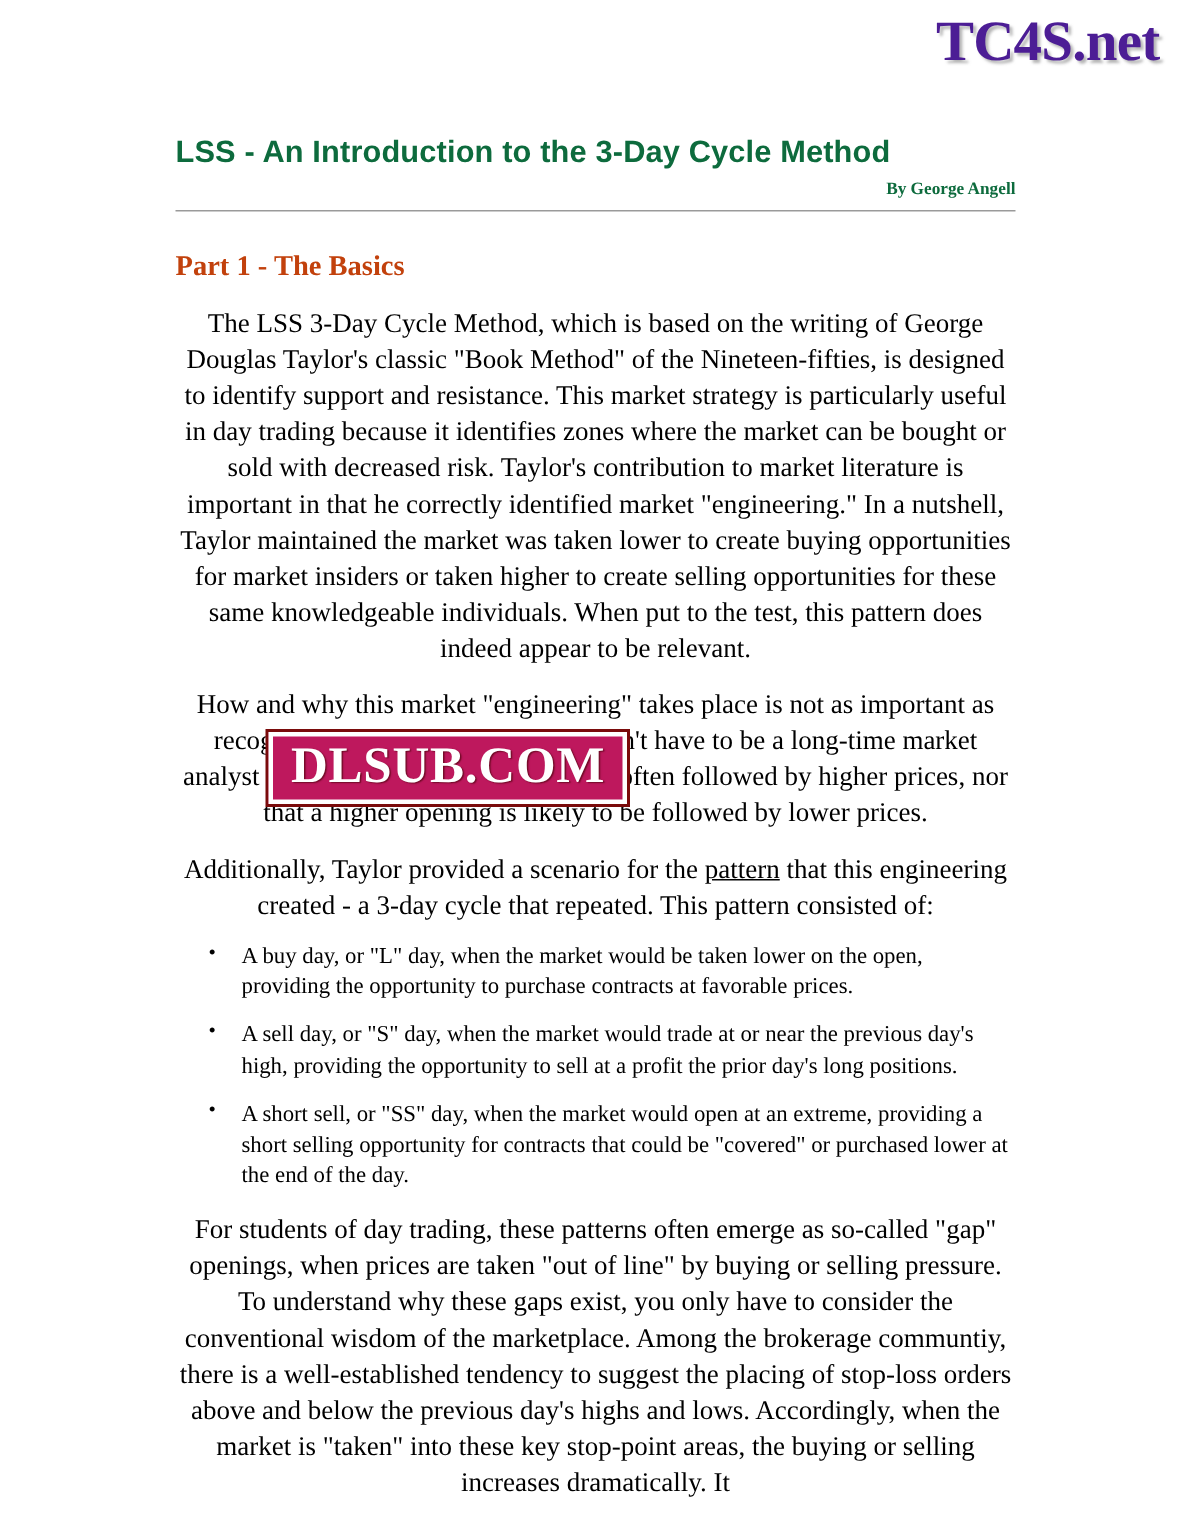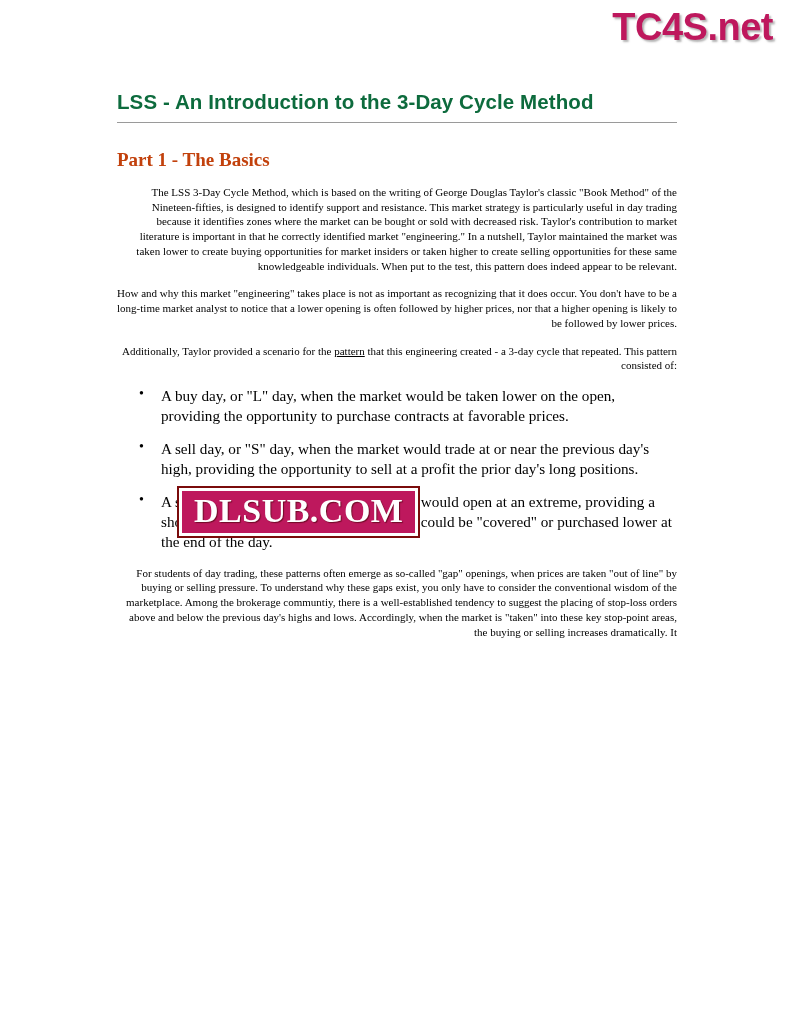--- a/index.html
+++ b/index.html
@@ -18,24 +18,24 @@
     position: relative;
     width: 791px;
     height: 1024px;
     box-sizing: border-box;
   }
   
   .top-watermark {
     position: absolute;
     top: 6px;
     right: 18px;
-    font-family: Liberation Sans, sans-serif;
+    font-family: Liberation Serif, serif;
     font-weight: bold;
     font-size: 38px;
-    color: #be185d;
+    color: #4c1d95;
     letter-spacing: -0.5px;
     text-shadow: 2px 2px 2px rgba(120,120,120,0.55);
     white-space: nowrap;
   }
   
   .content {
     position: absolute;
     left: 117px;
     top: 90px;
     width: 560px;
@@ -64,25 +64,25 @@
   }
   .section-heading {
     font-family: "Liberation Serif", serif;
     font-weight: bold;
     font-size: 19px;
     color: #c2410c;
     margin: 2px 0 14px 0;
   }
   p.body-text {
     font-family: "Liberation Serif", serif;
-    font-size: 11px;
+    font-size: 18px;
     line-height: 1.34;
     color: #000000;
     margin: 0 0 13px 0;
-    text-align: right;
+    text-align: center;
   }
   ul.bullets {
     list-style: none;
     margin: 0 0 13px 0;
     padding: 0;
   }
   ul.bullets li {
     position: relative;
     font-family: "Liberation Serif", serif;
     font-size: 15.2px;
@@ -136,20 +136,21 @@
 <body>
 
 <div class="page">
 
   <div class="top-watermark">TC4S.net</div>
 
   <div class="content">
 
     <h1 class="doc-title">LSS - An Introduction to the 3-Day Cycle Method</h1>
 
+    <div class="doc-byline">By George Angell</div>
 
     <hr class="rule">
 
     <h2 class="section-heading">Part 1 - The Basics</h2>
 
     <p class="body-text">The LSS 3-Day Cycle Method, which is based on the writing of George Douglas Taylor's classic "Book Method" of the Nineteen-fifties, is designed to identify support and resistance.  This market strategy is particularly useful in day trading because it identifies zones where the market can be bought or sold with decreased risk.  Taylor's contribution to market literature is important in that he correctly identified market "engineering."  In a nutshell, Taylor maintained the market was taken lower to create buying opportunities for market insiders or taken higher to create selling opportunities for these same knowledgeable individuals.  When put to the test, this pattern does indeed appear to be relevant.</p>
 
     <p class="body-text">How and why this market "engineering" takes place is not as important as recognizing that it does occur.  You don't have to be a long-time market analyst to notice that a lower opening is often followed by higher prices, nor that a higher opening is likely to be followed by lower prices.</p>
 
     <p class="body-text"><span>Additionally, Taylor provided a scenario for the </span><span class="underline">pattern</span><span> that this engineering created - a 3-day cycle that repeated.  This pattern consisted of:</span></p>

